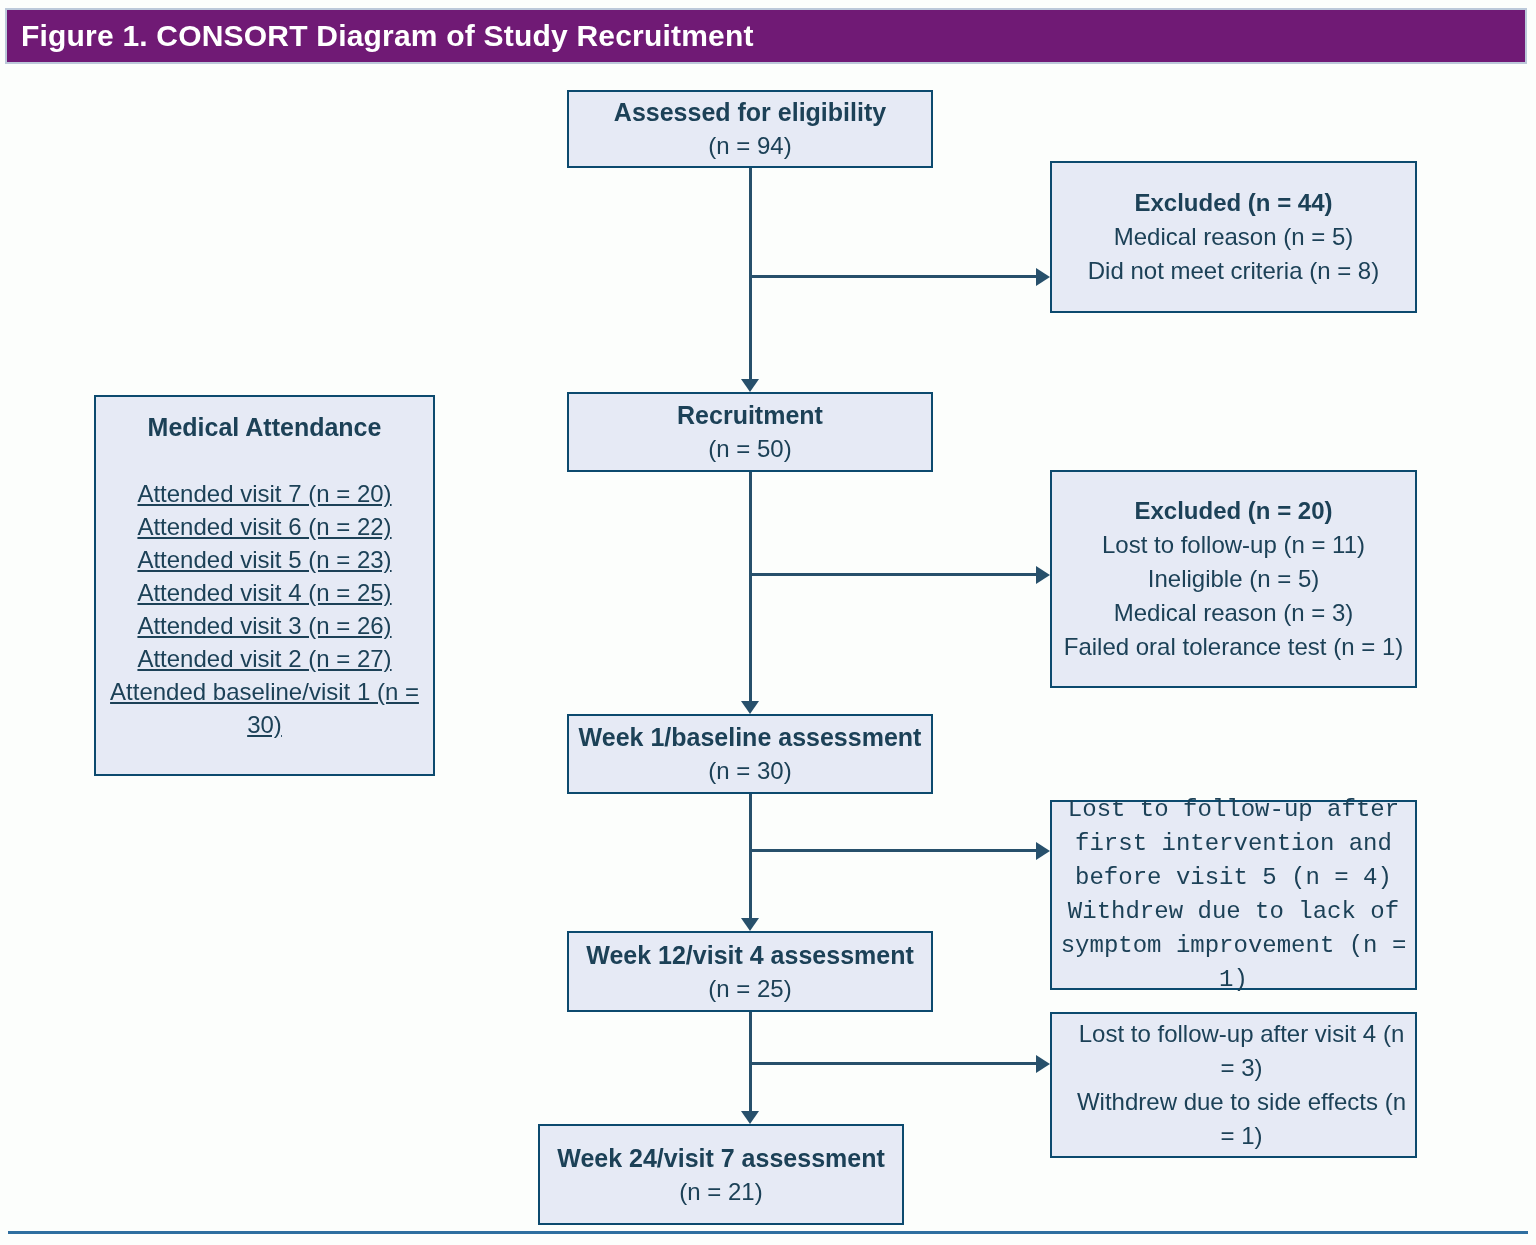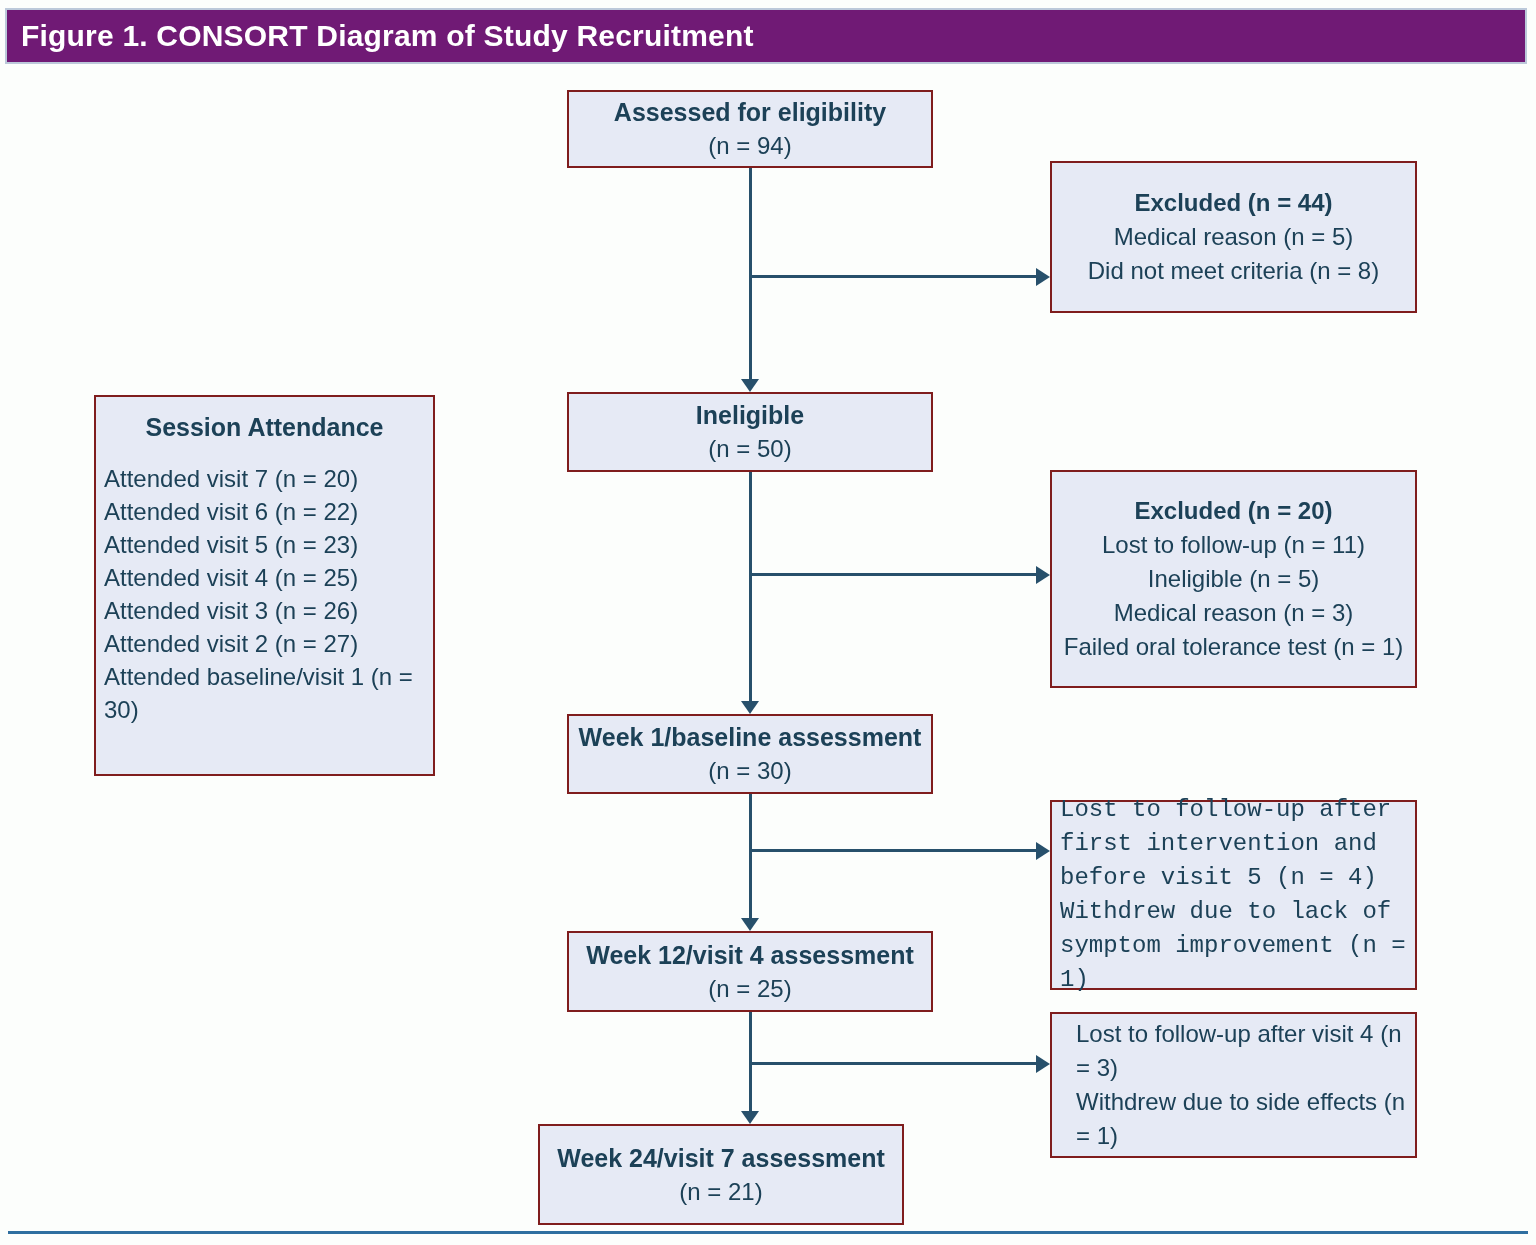--- a/index.html
+++ b/index.html
@@ -27,26 +27,27 @@
   .title-bar .title-text{
     color:#ffffff;
     font-size:30px;
     font-weight:bold;
     padding-left:14px;
     letter-spacing:0.2px;
   }
   .fbox{
     position:absolute;
     background:#e6eaf5;
-    border:2px solid #7f1d1d;
+    border:2px solid #0c4a6e;
     box-sizing:border-box;
     display:flex;
     flex-direction:column;
     justify-content:center;
     align-items:center;
+    text-align:center;
     font-size:24px;
     line-height:34px;
     padding:6px 8px;
   }
   .fbox .bhead{font-weight:bold;}
   .fbox .bline{display:block;}
   
   .m1{left:567px; top:90px;  width:366px; height:78px;}
   .m2{left:567px; top:392px; width:366px; height:80px;}
   .m3{left:567px; top:714px; width:366px; height:80px;}
@@ -59,21 +60,21 @@
   .r3{left:1050px; top:800px;  width:367px; height:190px;font-family:Liberation Mono, monospace;}
   .r4{left:1050px; top:1012px; width:367px; height:146px;padding-left:24px;}
   
   .abox{
     left:94px; top:395px; width:341px; height:381px;
     justify-content:flex-start;
     padding-top:14px;
     line-height:33px;
   }
   .abox .bhead{font-size:25px;}
-  .abox .alist{margin-top:18px;}
+  .abox .alist{margin-top:33px;text-decoration:underline;}
   
   .vline{position:absolute; width:3px; background:#27506b;}
   .hline{position:absolute; height:3px; background:#27506b;}
   .arrow-down{
     position:absolute; width:0; height:0;
     border-left:9px solid transparent;
     border-right:9px solid transparent;
     border-top:13px solid #27506b;
   }
   .arrow-right{
@@ -108,38 +109,38 @@
 </head>
 <body>
 
 <div class="page">
 
   <div class="title-bar">
     <div class="title-text">Figure 1. CONSORT Diagram of Study Recruitment</div>
   </div>
 
   <div class="fbox abox">
-    <span class="bhead">Session Attendance</span>
+    <span class="bhead">Medical Attendance</span>
     <div class="alist">
       <span class="bline">Attended visit 7 (n = 20)</span>
       <span class="bline">Attended visit 6 (n = 22)</span>
       <span class="bline">Attended visit 5 (n = 23)</span>
       <span class="bline">Attended visit 4 (n = 25)</span>
       <span class="bline">Attended visit 3 (n = 26)</span>
       <span class="bline">Attended visit 2 (n = 27)</span>
       <span class="bline">Attended baseline/visit 1 (n = 30)</span>
     </div>
   </div>
 
   <div class="fbox mainbox m1">
     <span class="bhead">Assessed for eligibility</span>
     <span class="bline">(n = 94)</span>
   </div>
   <div class="fbox mainbox m2">
-    <span class="bhead">Ineligible</span>
+    <span class="bhead">Recruitment</span>
     <span class="bline">(n = 50)</span>
   </div>
   <div class="fbox mainbox m3">
     <span class="bhead">Week 1/baseline assessment</span>
     <span class="bline">(n = 30)</span>
   </div>
   <div class="fbox mainbox m4">
     <span class="bhead">Week 12/visit 4 assessment</span>
     <span class="bline">(n = 25)</span>
   </div>

